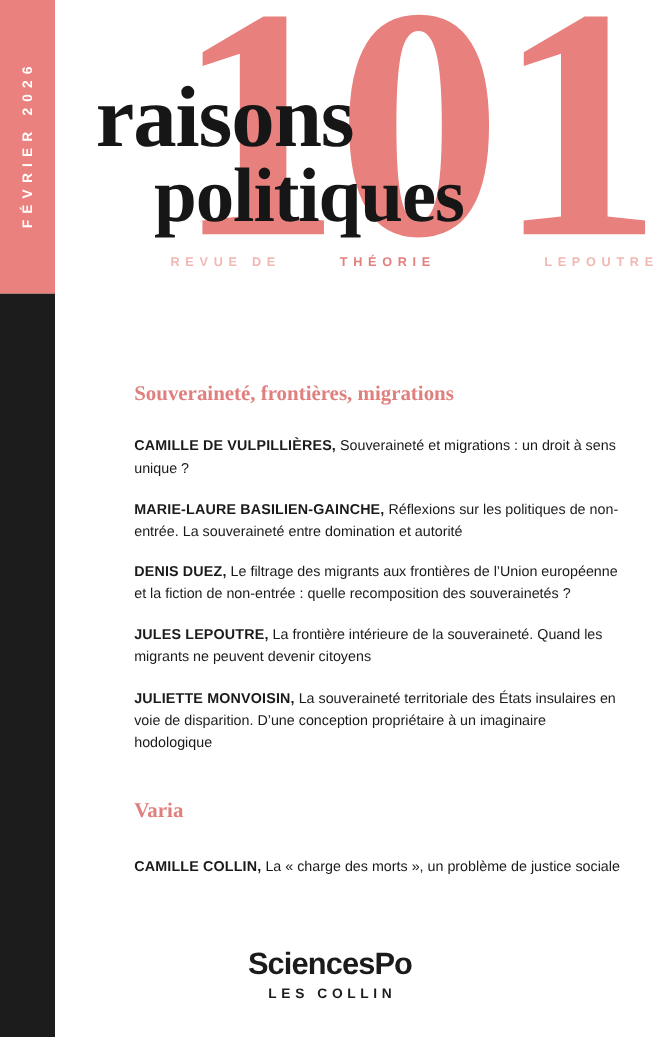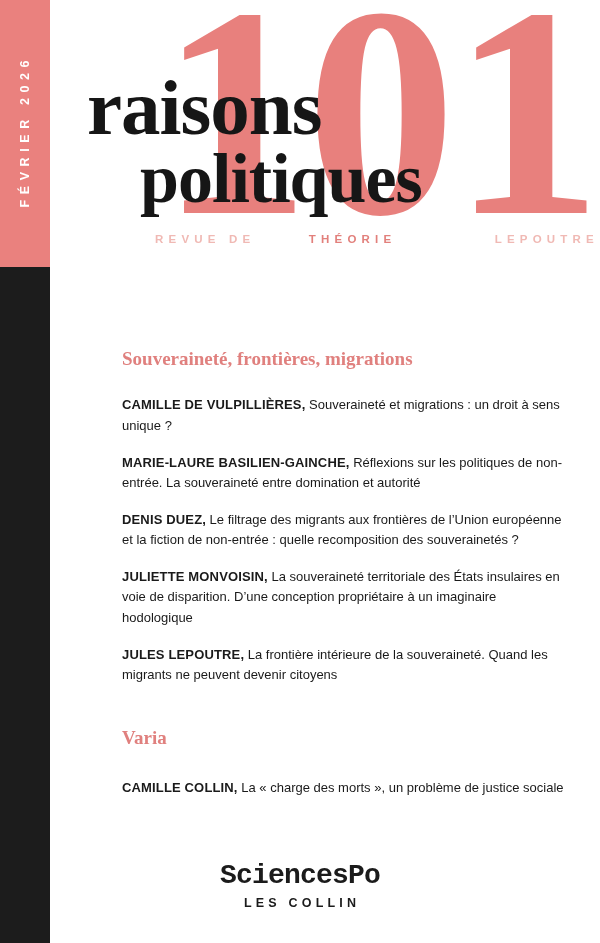--- a/index.html
+++ b/index.html
@@ -168,21 +168,21 @@
 
   
   .publisher {
     position: absolute;
     left: 0;
     top: 862px;
     width: 600px;
     text-align: center;
   }
   .publisher-name {
-    font-family: Liberation Mono, monospace;
+    font-family: Liberation Sans, sans-serif;
     font-size: 28px;
     font-weight: 700;
     color: #1b1b1b;
     letter-spacing: -0.8px;
     line-height: 1;
   }
   .publisher-sub {
     font-family: "Liberation Sans", sans-serif;
     font-size: 12.5px;
     font-weight: 700;
@@ -217,22 +217,22 @@
     </div>
   </div>
 
   <div class="contents">
 
     <h2 class="section-heading">Souveraineté, frontières, migrations</h2>
     <div>
       <p class="entry"><span class="author">CAMILLE DE VULPILLIÈRES,</span><span> Souveraineté et migrations : un droit à sens unique ?</span></p>
       <p class="entry"><span class="author">MARIE-LAURE BASILIEN-GAINCHE,</span><span> Réflexions sur les politiques de non-entrée. La souveraineté entre domination et autorité</span></p>
       <p class="entry"><span class="author">DENIS DUEZ,</span><span> Le filtrage des migrants aux frontières de l’Union européenne et la fiction de non-entrée : quelle recomposition des souverainetés ?</span></p>
+      <p class="entry"><span class="author">JULES LEPOUTRE,</span><span> La frontière intérieure de la souveraineté. Quand les migrants ne peuvent devenir citoyens</span></p>
       <p class="entry"><span class="author">JULIETTE MONVOISIN,</span><span> La souveraineté territoriale des États insulaires en voie de disparition. D’une conception propriétaire à un imaginaire hodologique</span></p>
-      <p class="entry"><span class="author">JULES LEPOUTRE,</span><span> La frontière intérieure de la souveraineté. Quand les migrants ne peuvent devenir citoyens</span></p>
     </div>
 
     <h2 class="section-heading varia">Varia</h2>
     <div>
       <p class="entry"><span class="author">CAMILLE COLLIN,</span><span> La « charge des morts », un problème de justice sociale</span></p>
     </div>
 
   </div>
 
   <div class="publisher">

